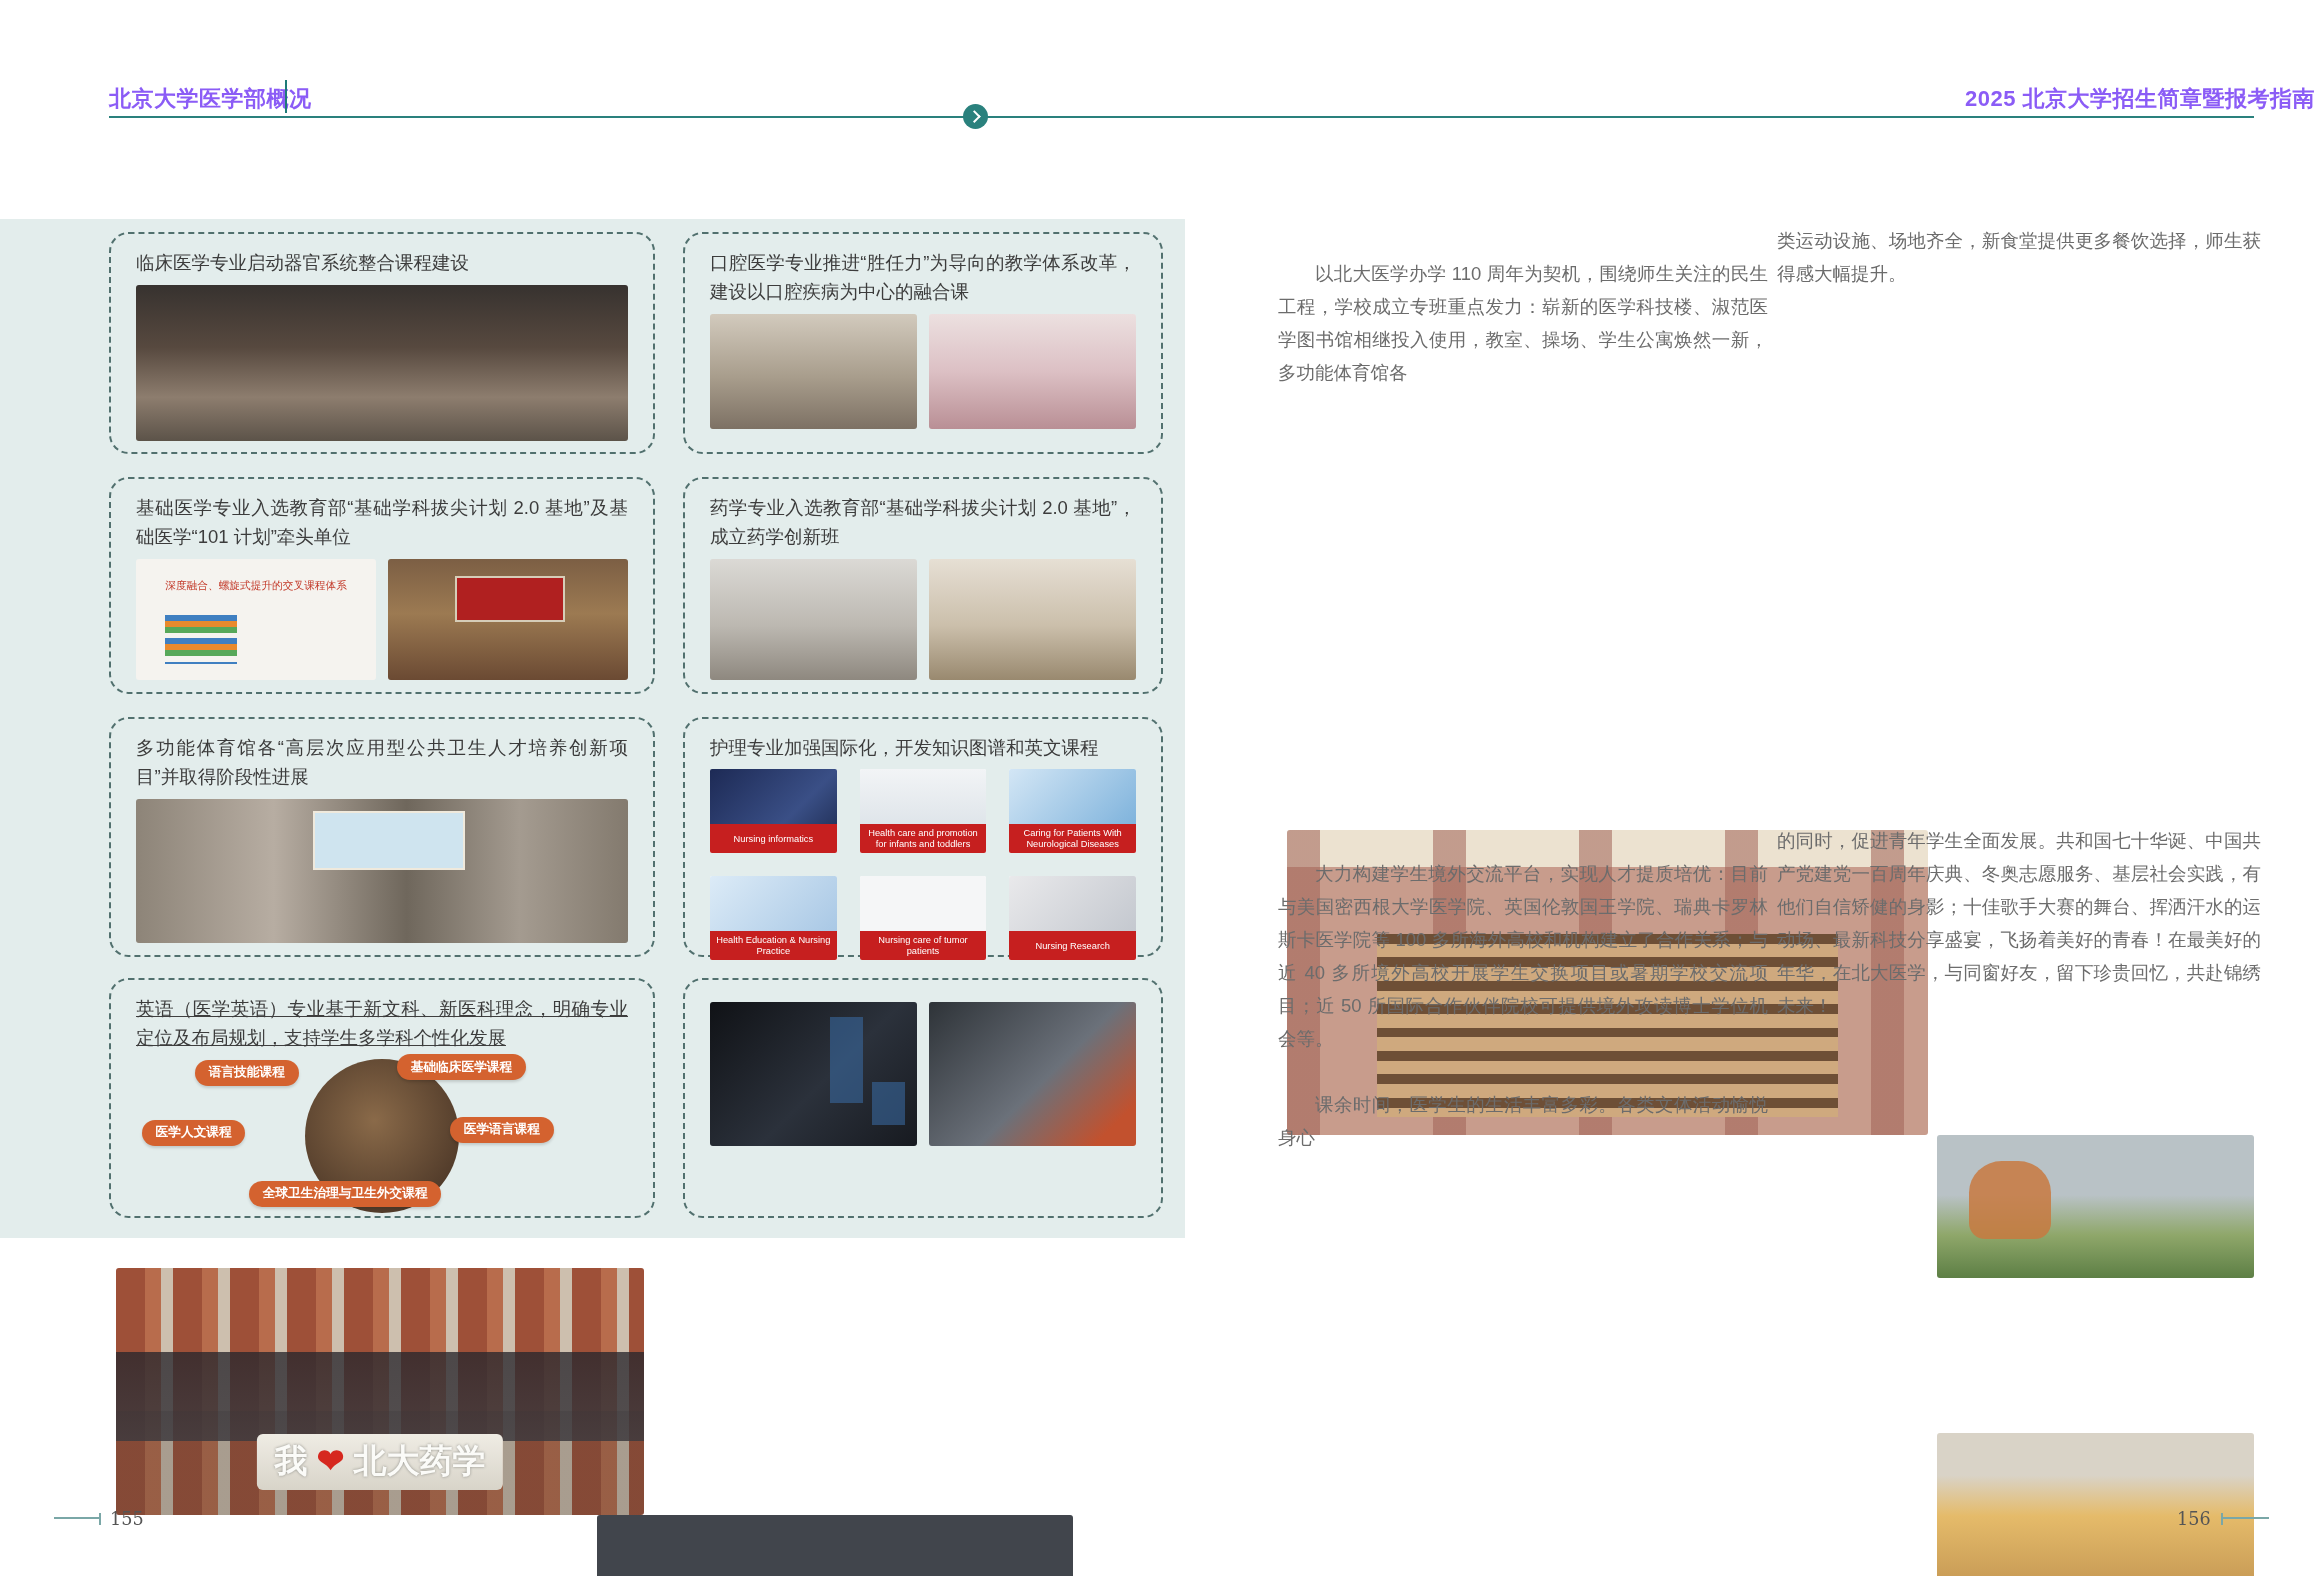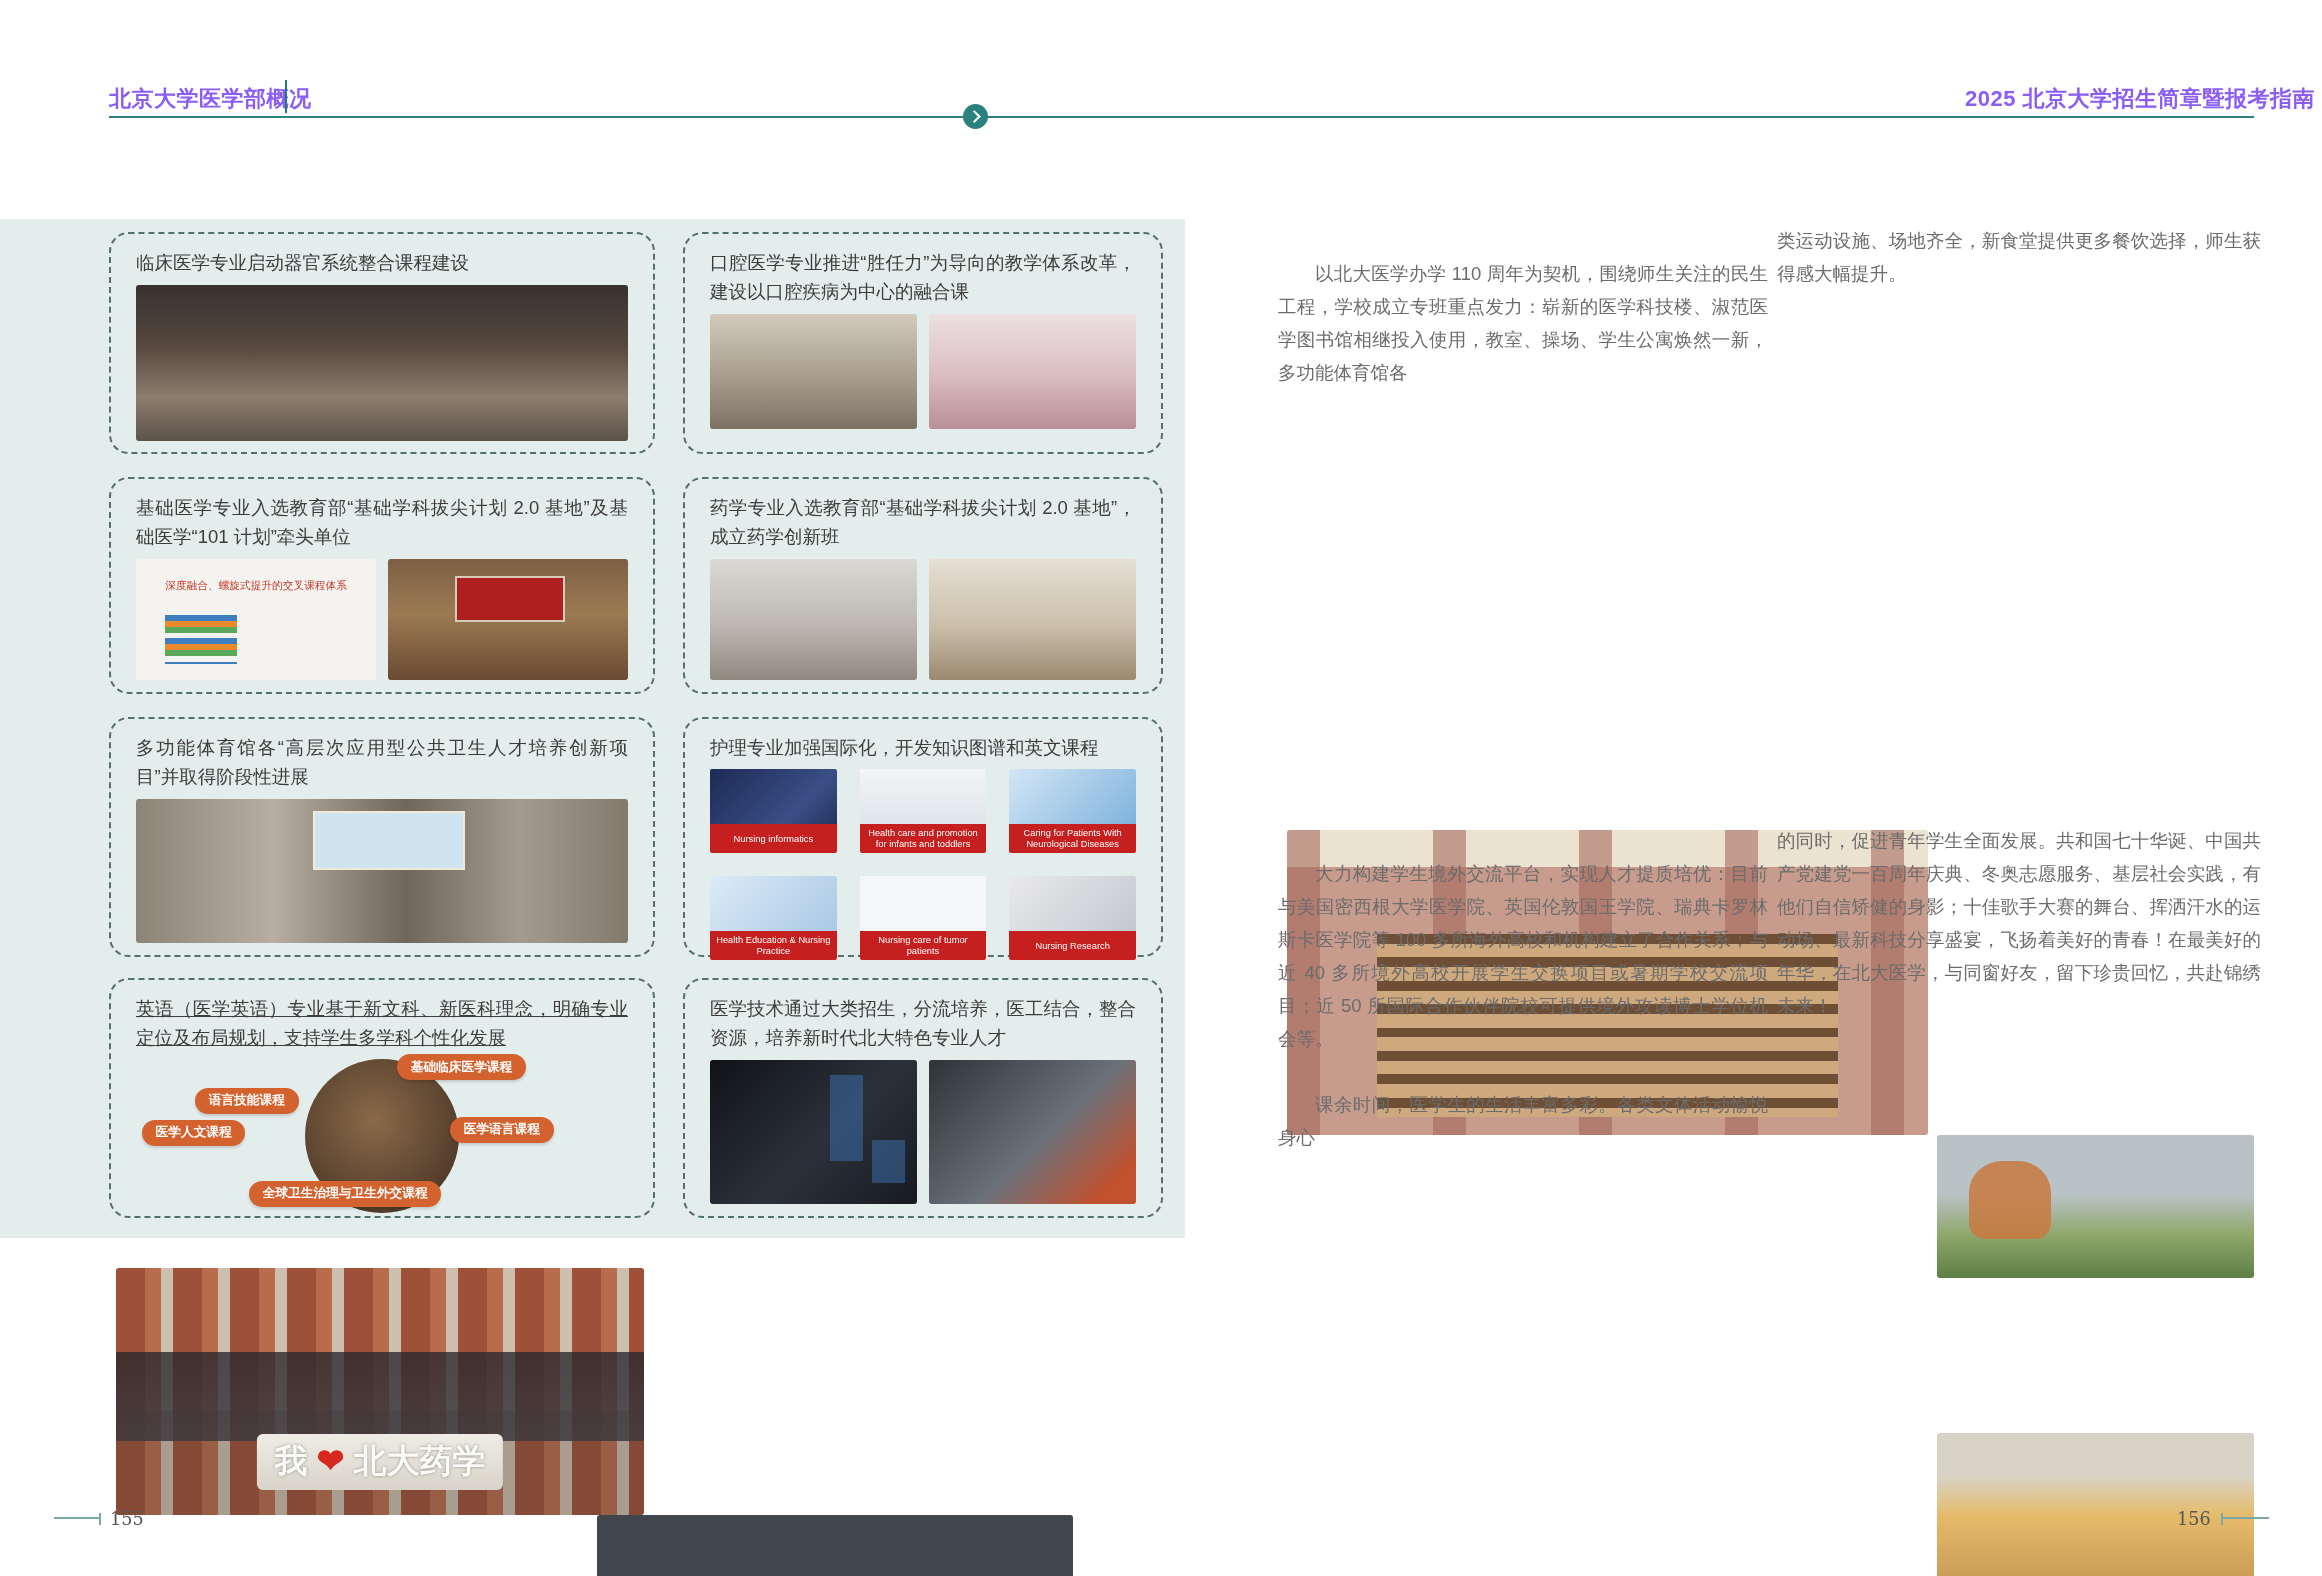--- a/index.html
+++ b/index.html
@@ -201,30 +201,29 @@
       <div class="thumb-img t6"></div>
       <div class="thumb-cap">Nursing Research</div>
     </div>
   </div>
 </div>
 
 <div class="pbox" style="left:109px;top:978px;width:546px;height:240px;text-decoration:underline;">
   <div class="pbox-title">英语（医学英语）专业基于新文科、新医科理念，明确专业定位及布局规划，支持学生多学科个性化发展</div>
   <div class="diagram">
     <div class="diagram-circle"></div>
-    <div class="pill" style="left:59px;top:2px;margin-top:28px;">语言技能课程</div>
+    <div class="pill" style="left:59px;top:2px;">语言技能课程</div>
     <div class="pill" style="left:261px;top:-3.9px;">基础临床医学课程</div>
     <div class="pill" style="left:5.9px;top:62px;">医学人文课程</div>
     <div class="pill" style="left:314px;top:59px;">医学语言课程</div>
     <div class="pill" style="left:113px;top:123px;">全球卫生治理与卫生外交课程</div>
   </div>
 </div>
 
 <div class="pbox" style="left:683px;top:978px;width:480px;height:240px;">
-  <div class="pbox-title">医学技术通过大类招生，分流培养，医工结合，整合资源，培养新时代北大特色专业人才</div>
   <div class="ph-row" style="height:144px;">
     <div class="ph g-screens">
       <div class="screen-cell" style="left:58%;top:10%;width:16%;height:60%;"></div>
       <div class="screen-cell" style="left:78%;top:55%;width:16%;height:30%;"></div>
     </div>
     <div class="ph g-medtech"></div>
   </div>
 </div>
 
 <div class="abs ph ph-pharm" style="left:109px;top:1268px;width:528px;height:247px;margin-left:7px;">

